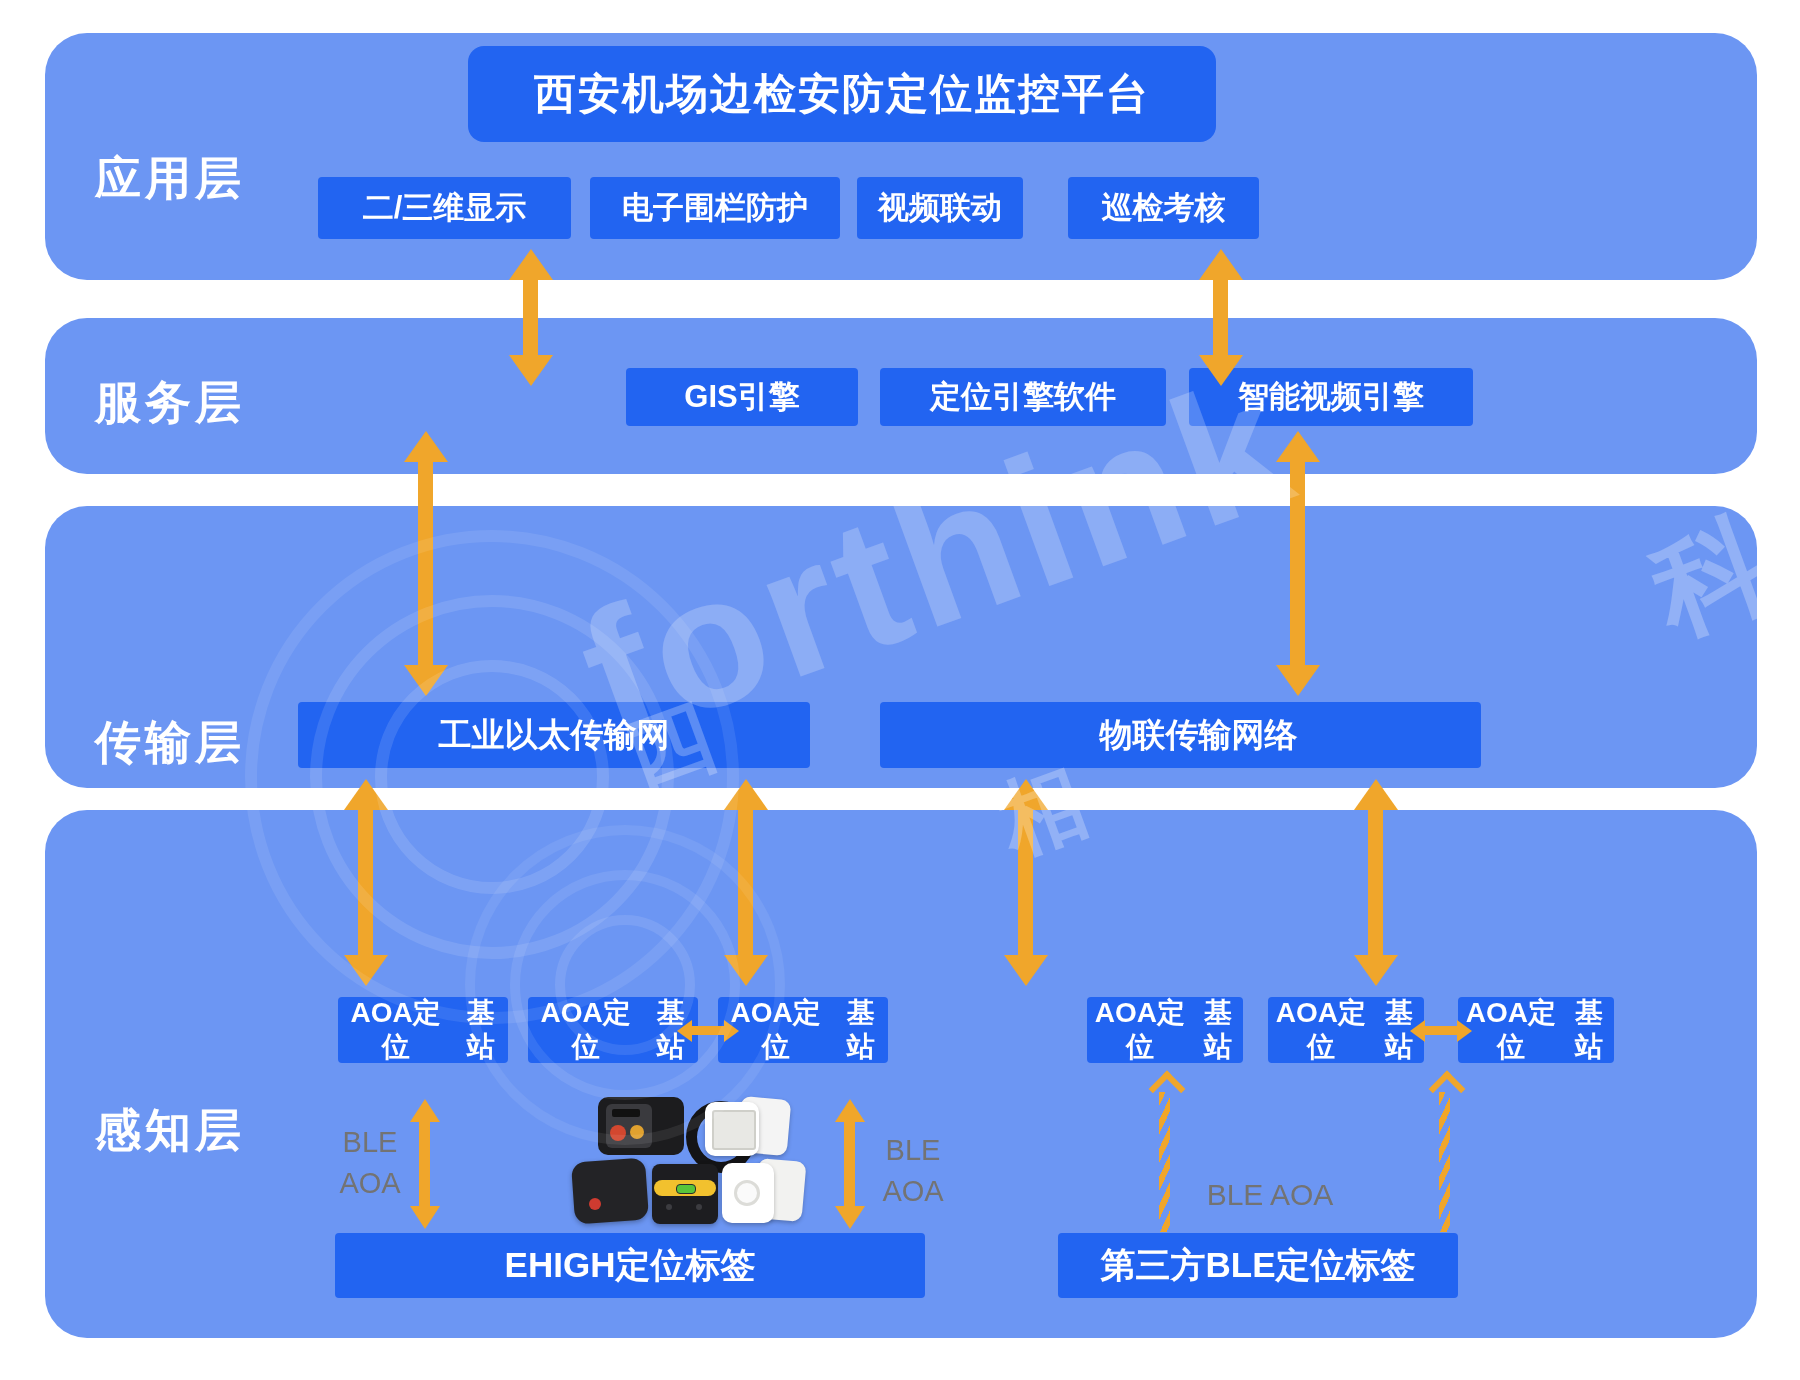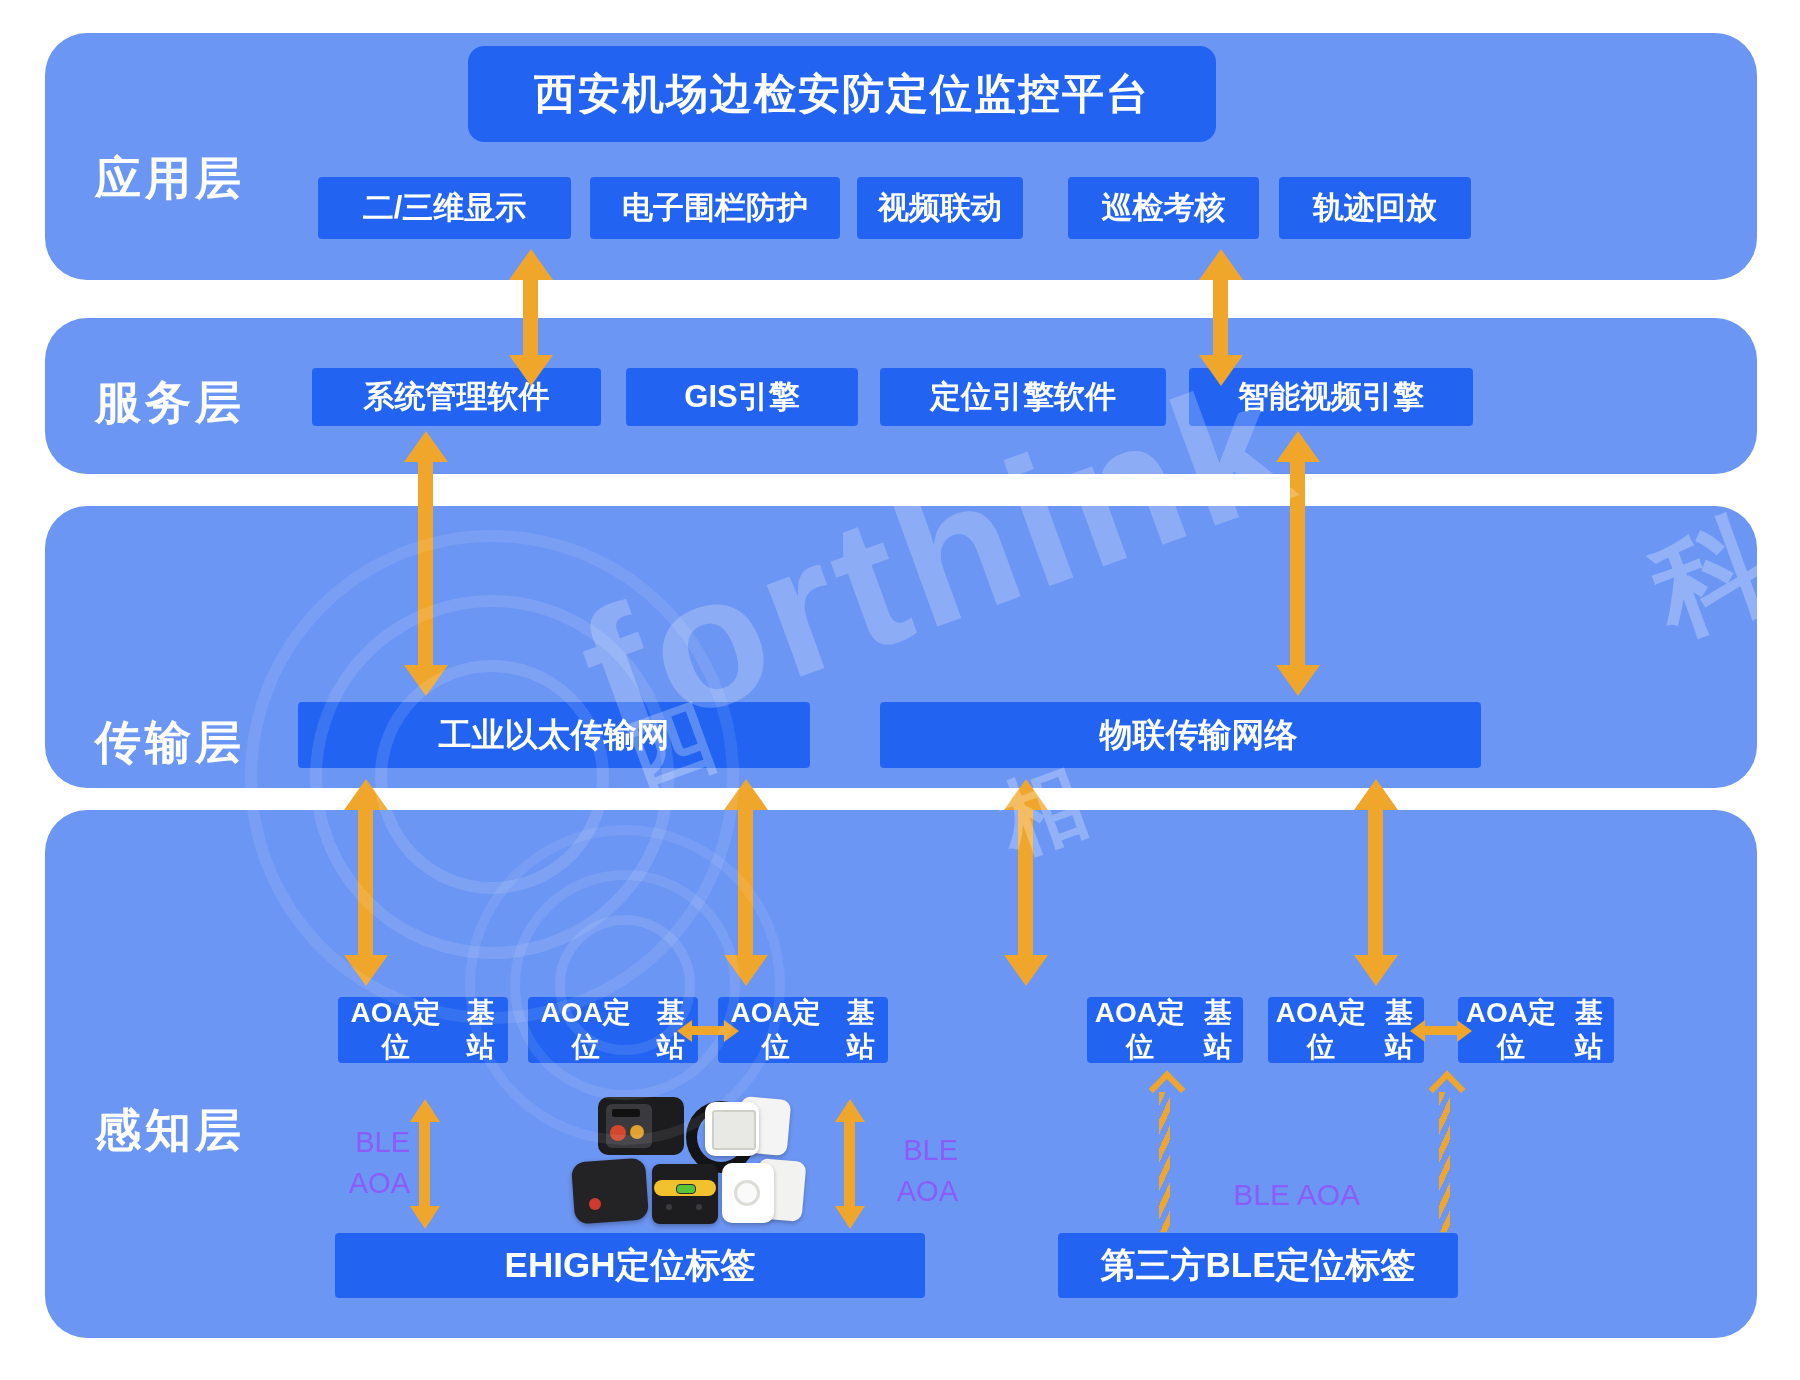--- a/index.html
+++ b/index.html
@@ -13,21 +13,21 @@
     position:absolute;background:#2264F1;color:#fff;display:flex;align-items:center;justify-content:center;
     font-weight:600;border-radius:4px;z-index:2;text-align:center;
   }
   .title-box{
     position:absolute;left:468px;top:46px;width:748px;height:96px;background:#2264F1;border-radius:16px;
     color:#fff;font-size:42px;font-weight:700;display:flex;align-items:center;justify-content:center;
     letter-spacing:2px;z-index:2;
   }
   .bar{font-size:35px;font-weight:600;}
   .station{flex-direction:row;font-size:28px;line-height:34px;font-weight:600;}
-  .ble-lbl{position:absolute;color:#8b5cf6;font-size:29px;line-height:41px;text-align:right;z-index:2;}
+  .ble-lbl{position:absolute;color:#737373;font-size:29px;line-height:41px;text-align:center;z-index:2;}
 
   
   .av{position:absolute;background:#F0A62B;width:15px;z-index:2;}
   .av::before,.av::after{content:"";position:absolute;left:50%;transform:translateX(-50%);
     border-left:22px solid transparent;border-right:22px solid transparent;}
   .av::before{top:-31px;border-bottom:31px solid #F0A62B;}
   .av::after{bottom:-31px;border-top:31px solid #F0A62B;}
   .av.sm{width:11px;}
   .av.sm::before,.av.sm::after{border-left-width:15px;border-right-width:15px;}
   .av.sm::before{border-bottom-width:23px;top:-23px;}
@@ -68,23 +68,21 @@
   <div class="layer-label" style="left:95px;top:372px;">服务层</div>
   <div class="layer-label" style="left:95px;top:712px;">传输层</div>
   <div class="layer-label" style="left:95px;top:1100px;">感知层</div>
 
   <div class="title-box">西安机场边检安防定位监控平台</div>
 
   <div class="box" style="left:318px;top:177px;width:253px;height:62px;font-size:31px;">二/三维显示</div>
   <div class="box" style="left:590px;top:177px;width:250px;height:62px;font-size:31px;">电子围栏防护</div>
   <div class="box" style="left:857px;top:177px;width:166px;height:62px;font-size:31px;">视频联动</div>
   <div class="box" style="left:1068px;top:177px;width:191px;height:62px;font-size:31px;">巡检考核</div>
-  <div class="box" style="left:1279px;top:177px;width:192px;height:62px;font-size:31px;">轨迹回放</div>
 
-  <div class="box" style="left:312px;top:368px;width:289px;height:58px;font-size:31px;">系统管理软件</div>
   <div class="box" style="left:626px;top:368px;width:232px;height:58px;font-size:31px;">GIS引擎</div>
   <div class="box" style="left:880px;top:368px;width:286px;height:58px;font-size:31px;">定位引擎软件</div>
   <div class="box" style="left:1189px;top:368px;width:284px;height:58px;font-size:31px;">智能视频引擎</div>
 
   <div class="box" style="left:298px;top:702px;width:512px;height:66px;font-size:33px;">工业以太传输网</div>
   <div class="box" style="left:880px;top:702px;width:565px;height:66px;font-size:33px;padding-left:36px;">物联传输网络</div>
 
   <div class="av" style="left:523px;top:280px;height:75px;"></div>
   <div class="av" style="left:1213px;top:280px;height:75px;"></div>
   <div class="av" style="left:418px;top:462px;height:203px;"></div>

